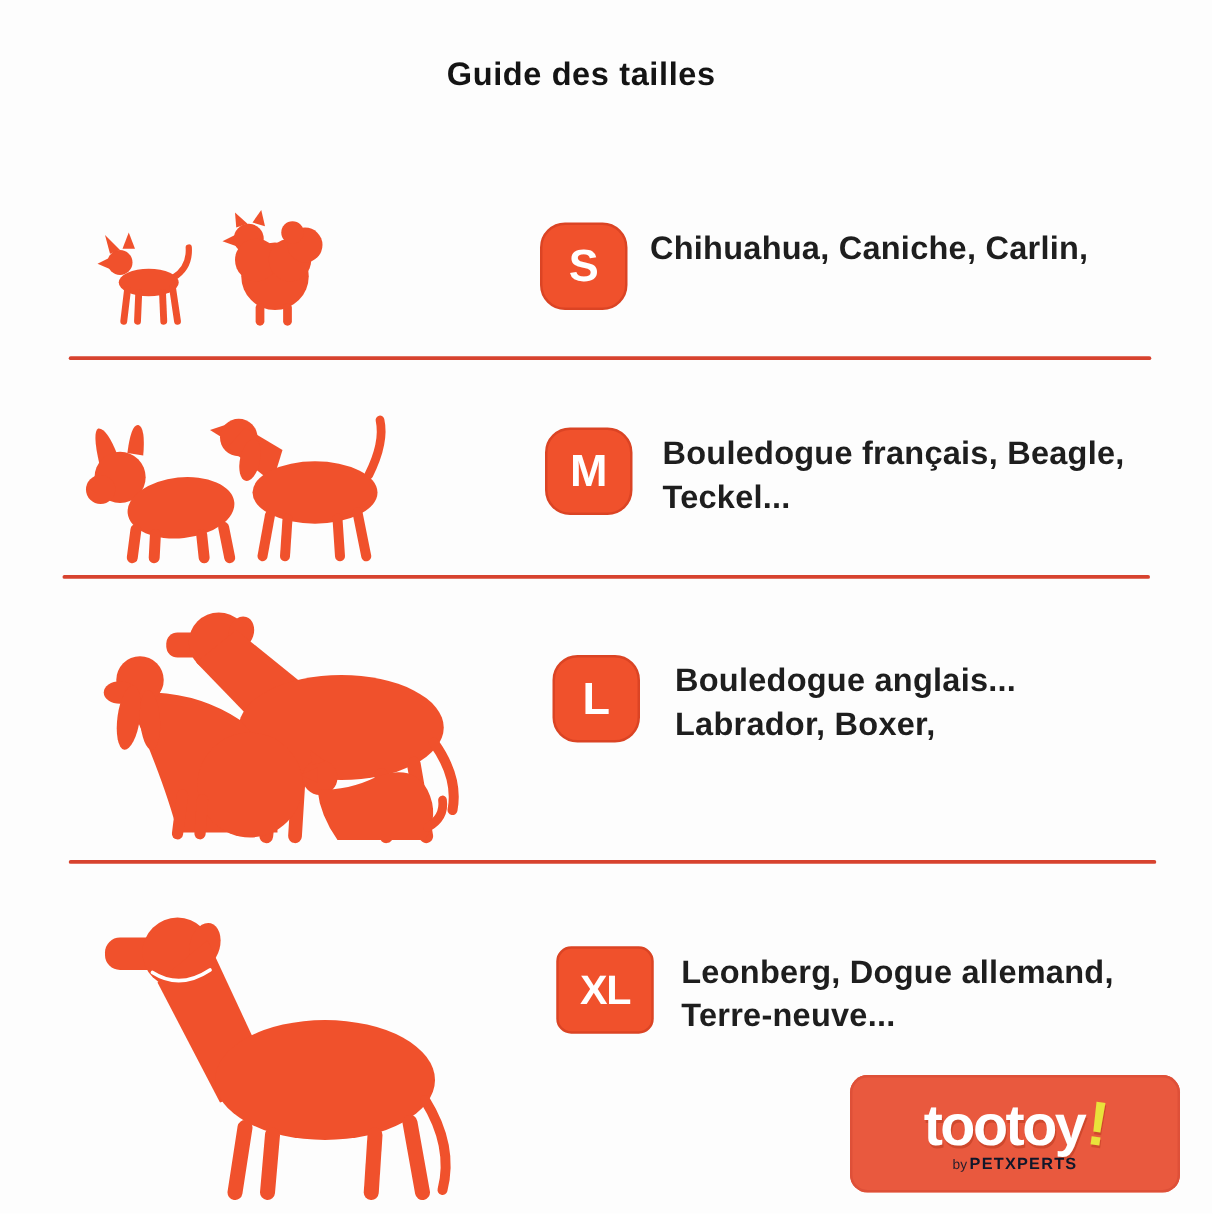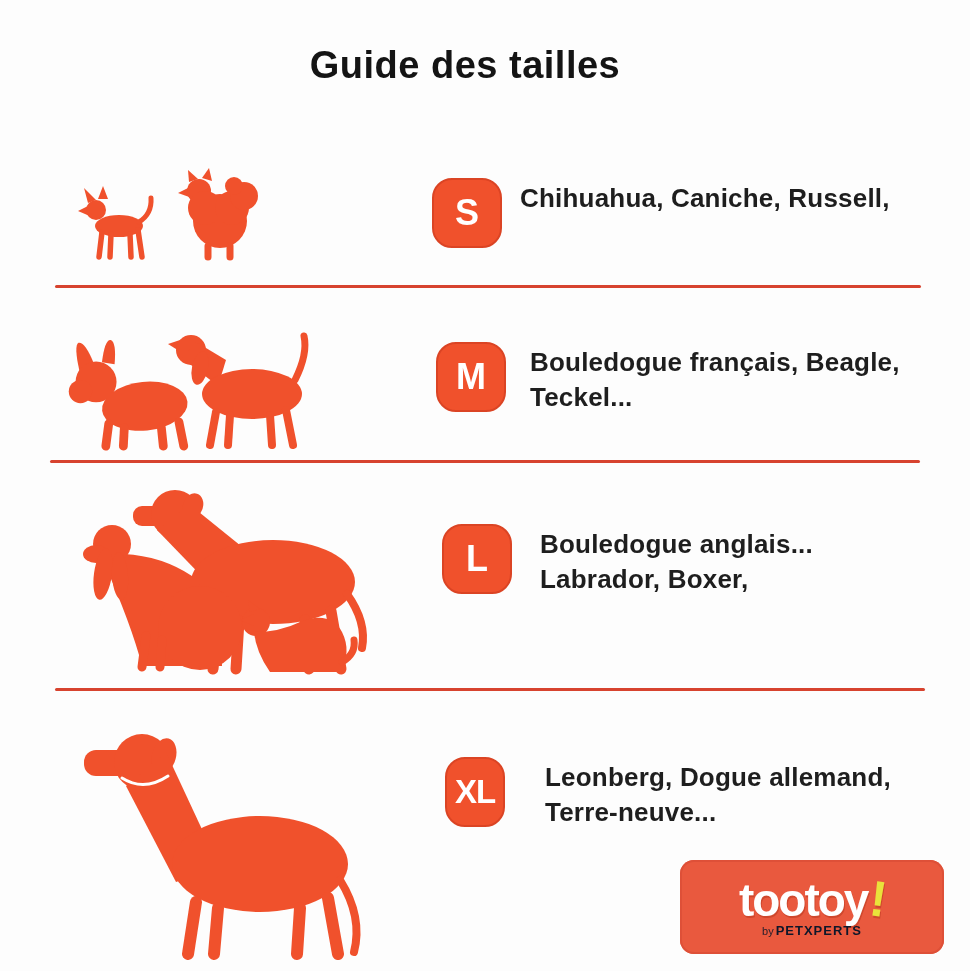--- a/index.html
+++ b/index.html
@@ -9,33 +9,33 @@
     --logo-bg:#E9593E;
     --logo-yellow:#E9E23B;
   }
   html,body{margin:0;padding:0;background:#ffffff;}
   .canvas{
     position:relative;width:970px;height:971px;background:#fdfdfd;
     font-family:"Liberation Sans",sans-serif;overflow:hidden;
   }
   .page-title{
     position:absolute;top:44px;left:0;right:40px;text-align:center;
-    font-size:38px;font-weight:bold;color:#141414;letter-spacing:.5px;
+    font-size:26px;font-weight:bold;color:#141414;letter-spacing:.5px;
   }
   .dogsvg{position:absolute;}
   .fill{fill:var(--accent);}
   .ln{stroke:var(--accent);stroke-linecap:round;fill:none;}
   .wln{stroke:#ffffff;stroke-linecap:round;fill:none;}
   .badge{
     position:absolute;width:70px;height:70px;border-radius:20px;
     background:var(--accent);border:2px solid #DB4424;box-sizing:border-box;
     display:flex;align-items:center;justify-content:center;
     color:#fff;font-size:36px;font-weight:bold;
   }
-  .badge.xl{width:60px;font-size:33px;letter-spacing:-1px;}
+  .badge.xl{width:78px;font-size:33px;letter-spacing:-1px;border-radius:12px;}
   .breeds{
     position:absolute;color:var(--ink);font-size:26px;font-weight:bold;
     line-height:35px;letter-spacing:.2px;white-space:nowrap;
   }
   .divider{
     position:absolute;height:3px;background:var(--divider);border-radius:2px;
   }
   .logo{
     position:absolute;left:680px;top:860px;width:264px;height:94px;
     background:var(--logo-bg);border-radius:14px;box-shadow:inset 0 0 0 2px #DE5038;
@@ -86,21 +86,21 @@
     <circle class="fill" cx="72" cy="30" r="14"></circle>
     <circle class="fill" cx="62" cy="20" r="9"></circle>
     <line class="ln" stroke-width="7" x1="36" y1="80" x2="36" y2="91"></line>
     <line class="ln" stroke-width="7" x1="58" y1="80" x2="58" y2="91"></line>
   </svg>
 
   <div class="badge" style="left:432px;top:178px">
     <span>S</span>
   </div>
   <div class="breeds" style="left:520px;top:181px">
-    <div>Chihuahua, Caniche, Russell,</div>
+    <div>Chihuahua, Caniche, Carlin,</div>
   </div>
 
   <div class="divider" style="left:55px;top:285px;width:866px"></div>
 
   <svg class="dogsvg" style="left:62px;top:338px" width="150" height="115" viewBox="0 0 150 118">
     <path class="fill" d="M16,34 Q10,8 15,5 Q22,4 31,27 Z"></path>
     <path class="fill" d="M39,25 Q42,1 48,2 Q54,4 52,27 Z"></path>
     <circle class="fill" cx="33" cy="45" r="21"></circle>
     <circle class="fill" cx="17" cy="55" r="12"></circle>
     <ellipse class="fill" cx="83" cy="70" rx="44" ry="25" transform="rotate(-6 83 70)"></ellipse>

